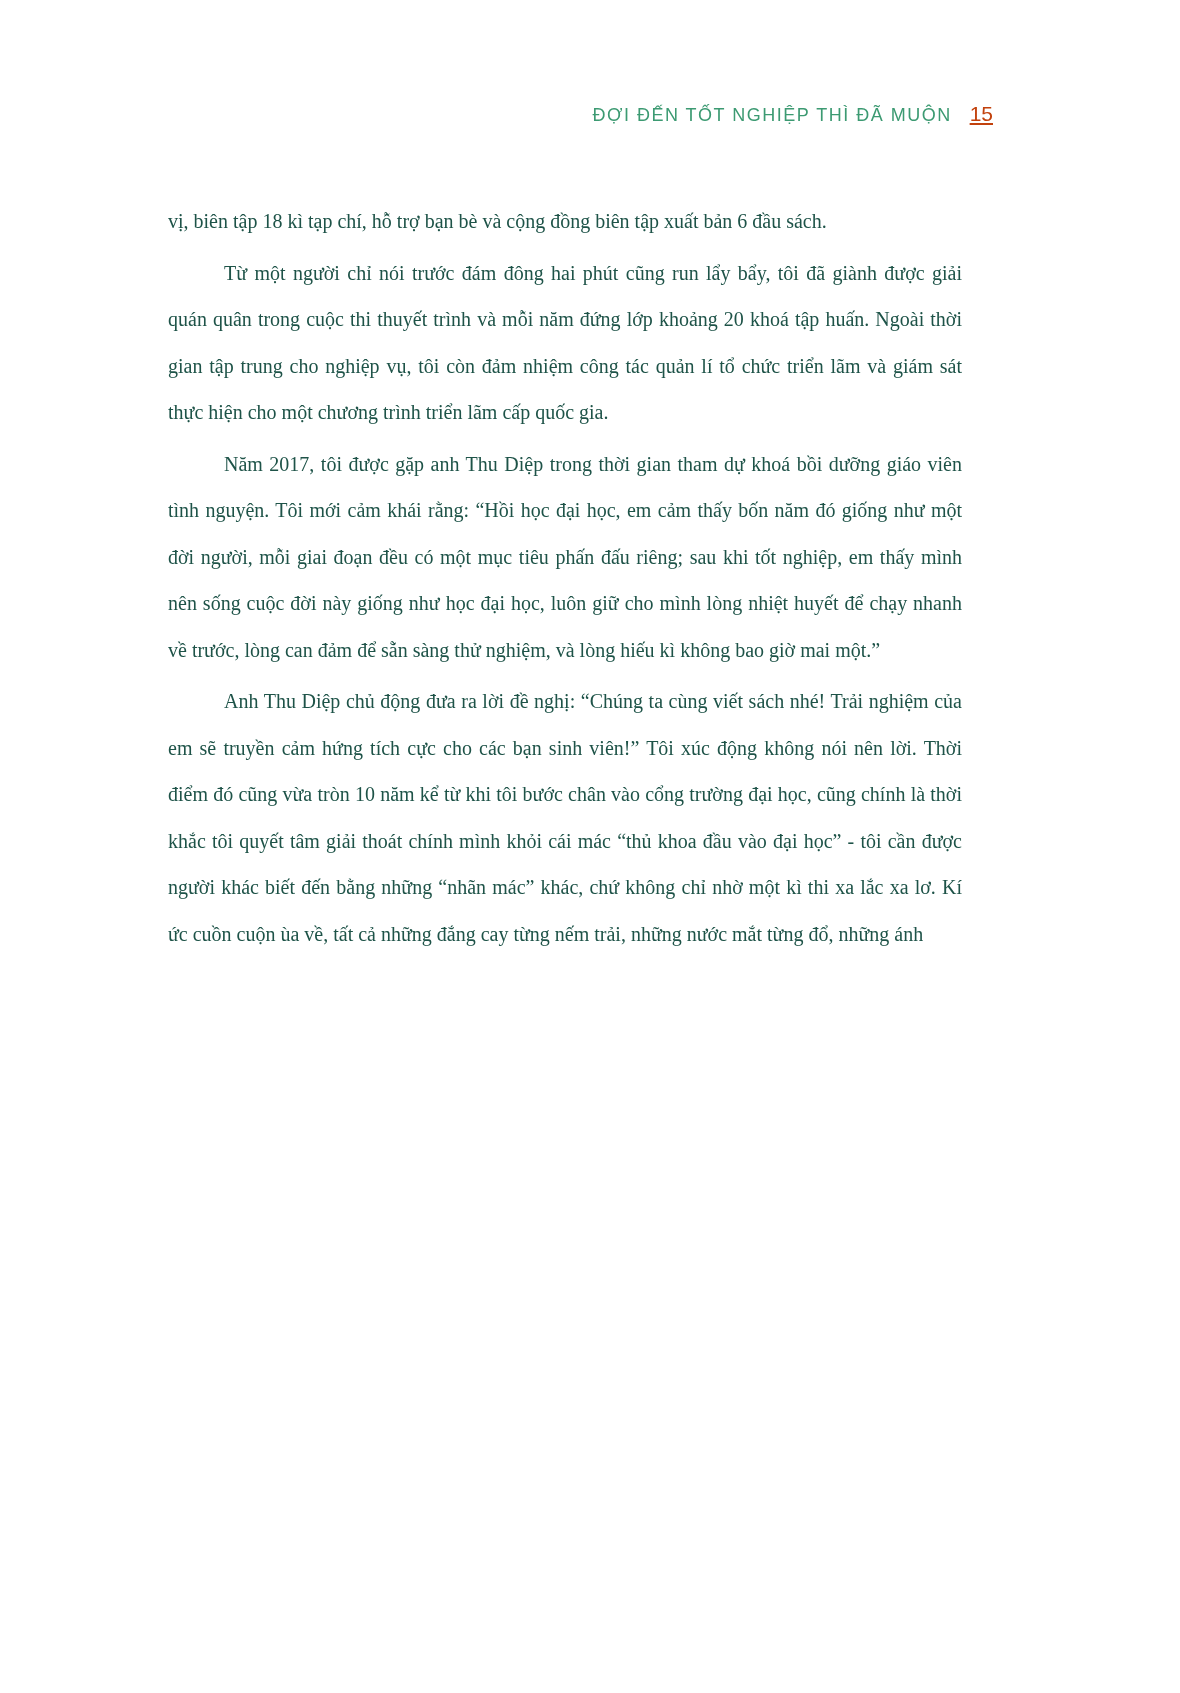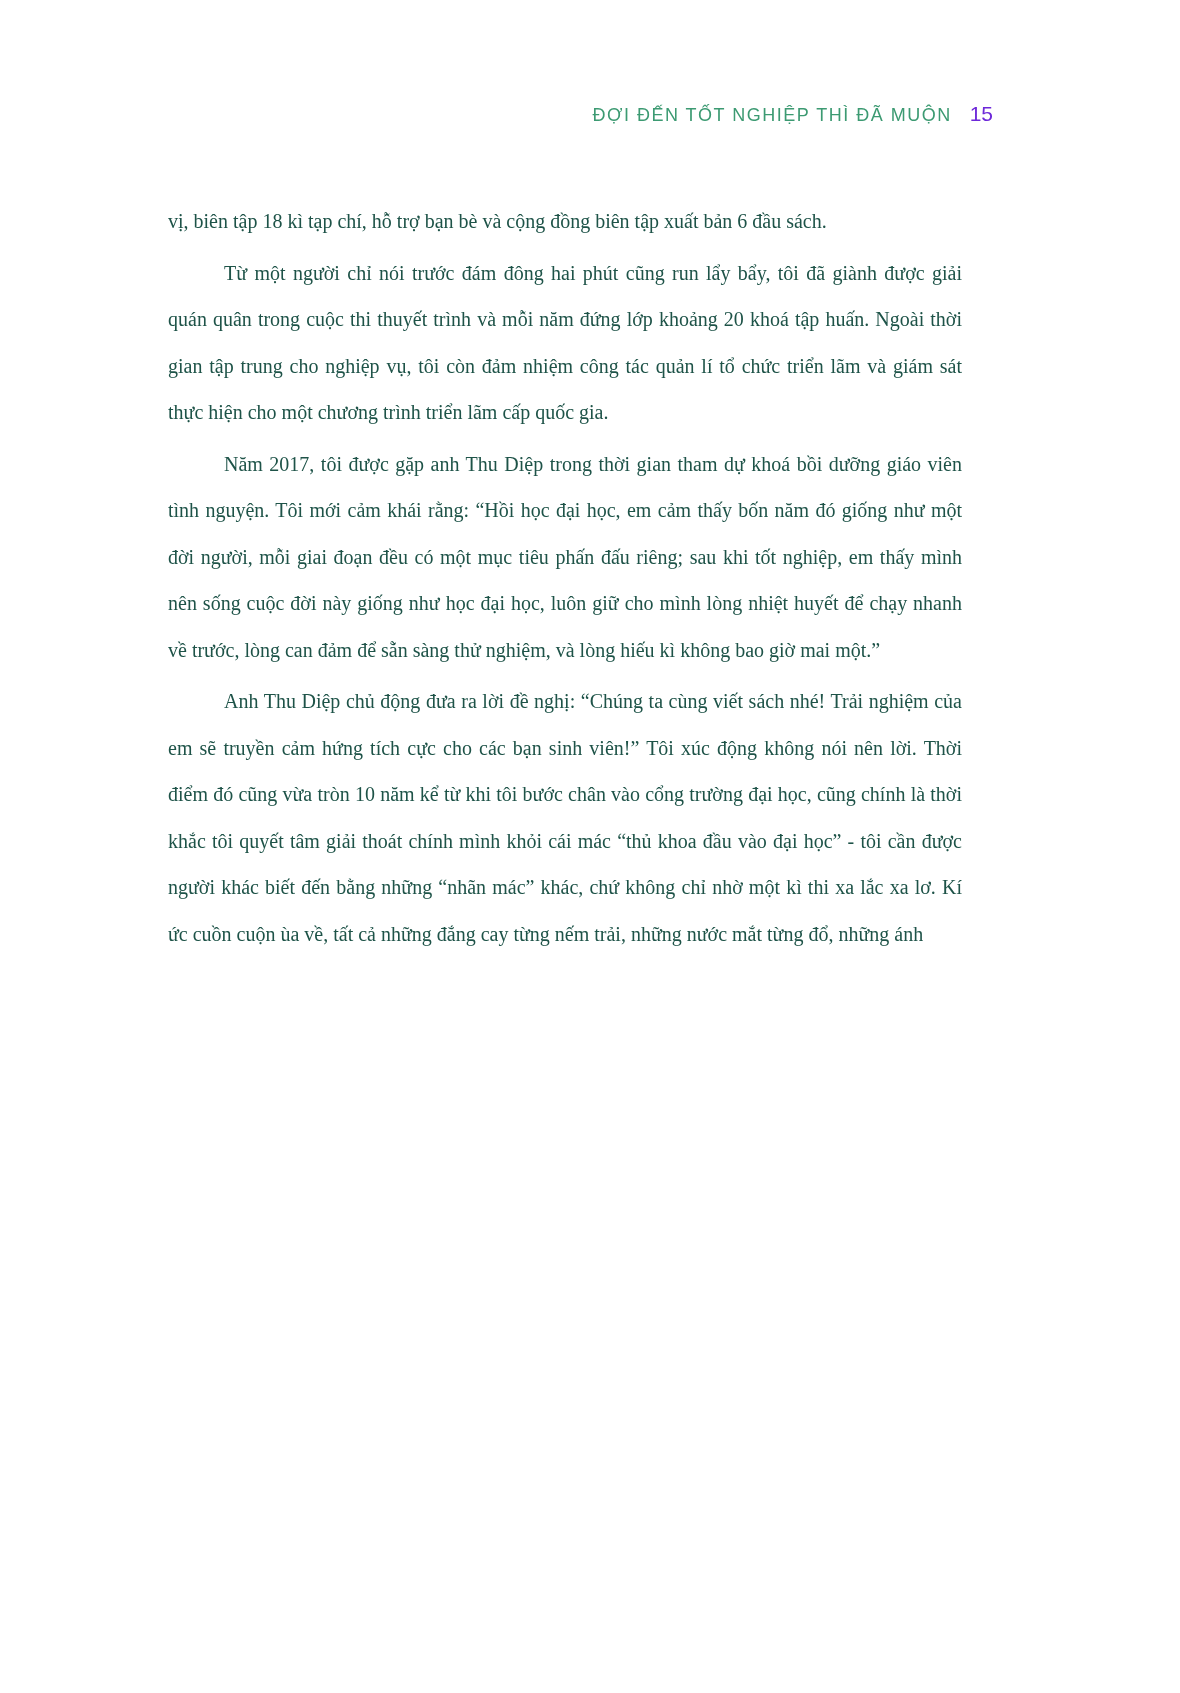--- a/index.html
+++ b/index.html
@@ -28,22 +28,23 @@
   .header-title {
     font-family: "Liberation Sans", sans-serif;
     font-size: 18px;
     letter-spacing: 1.5px;
     color: #3c9a72;
     font-weight: 400;
   }
   .page-number {
     font-family: "Liberation Sans", sans-serif;
     font-size: 21px;
-    color: #6d28d9;
+    color: #c2410c;
     font-weight: 400;
+    text-decoration: underline;
   }
   .text-block {
     position: absolute;
     top: 198px;
     left: 168px;
     width: 794px;
     color: #1e5348;
     font-size: 20px;
     line-height: 46.5px;
     text-align: justify;

